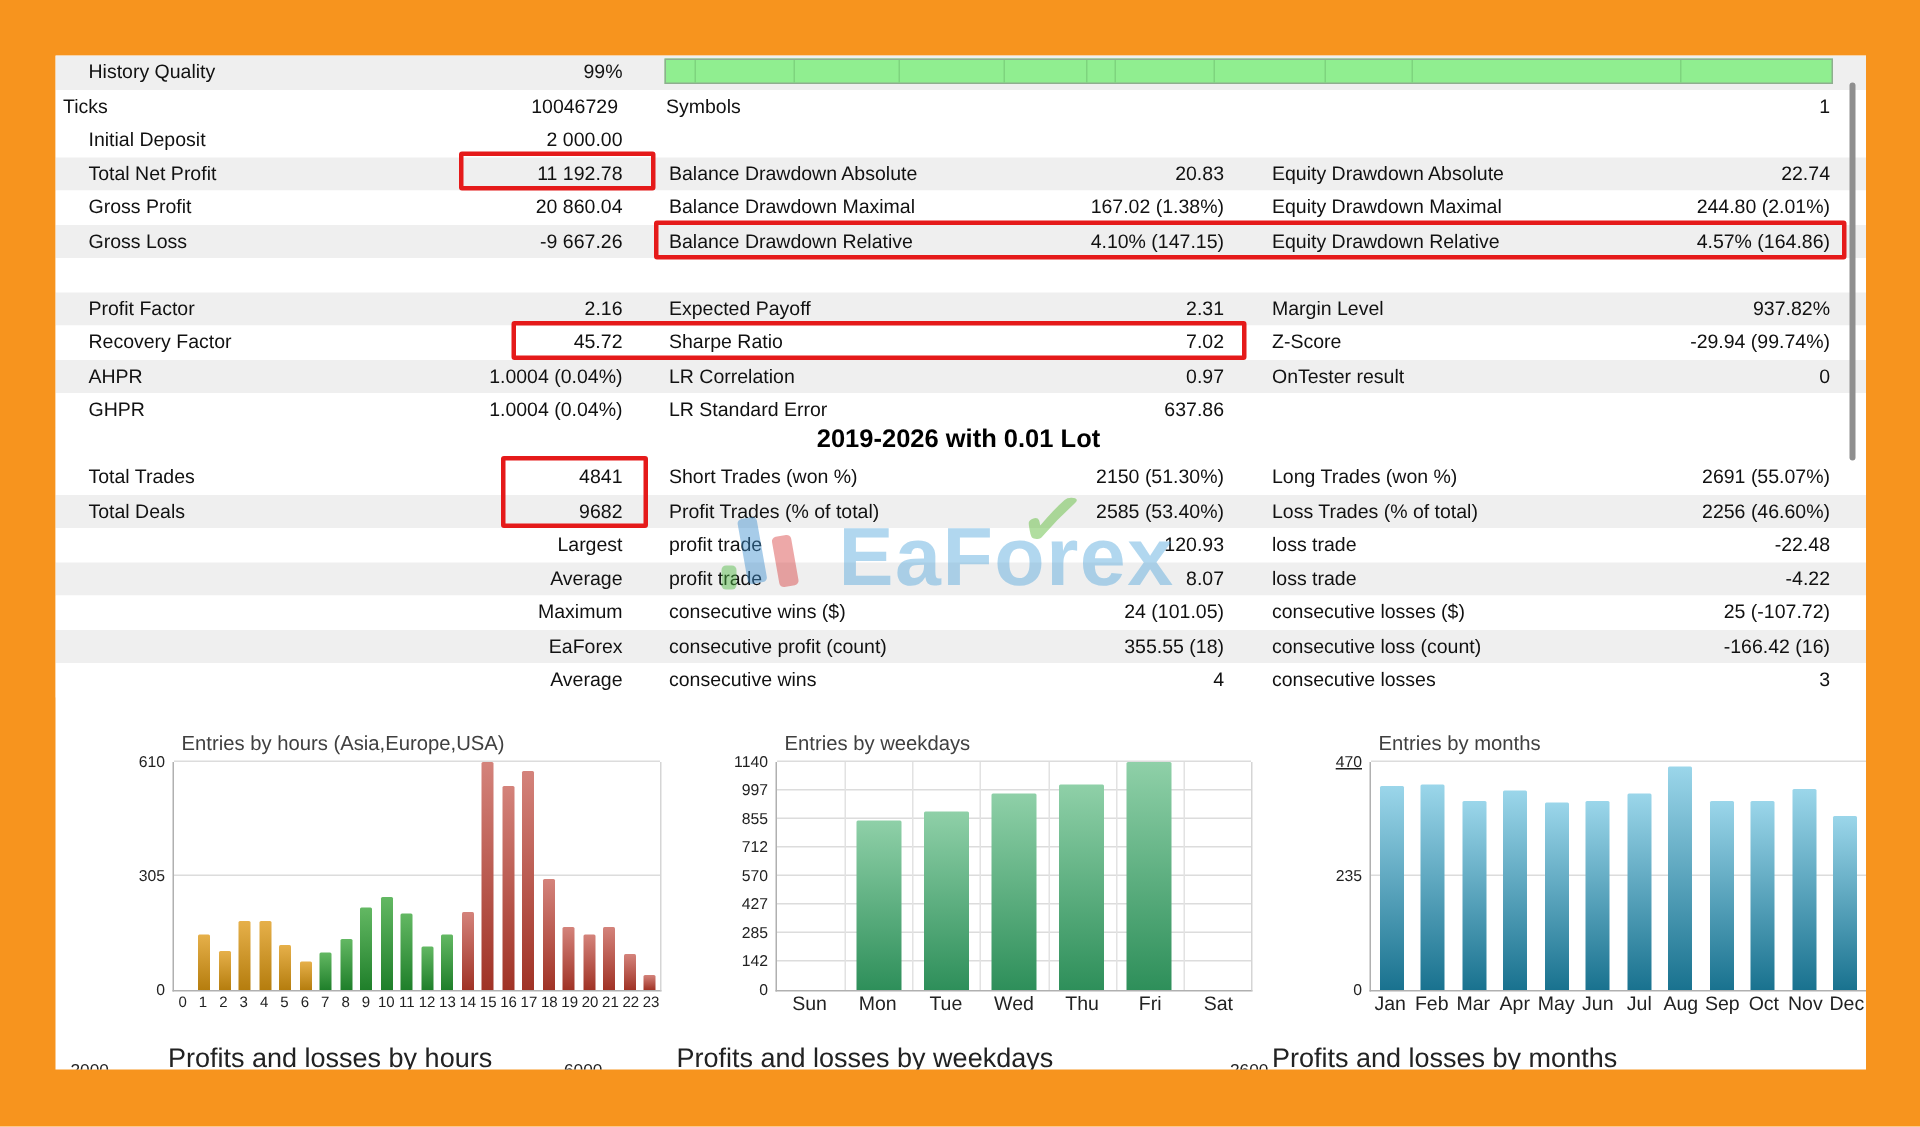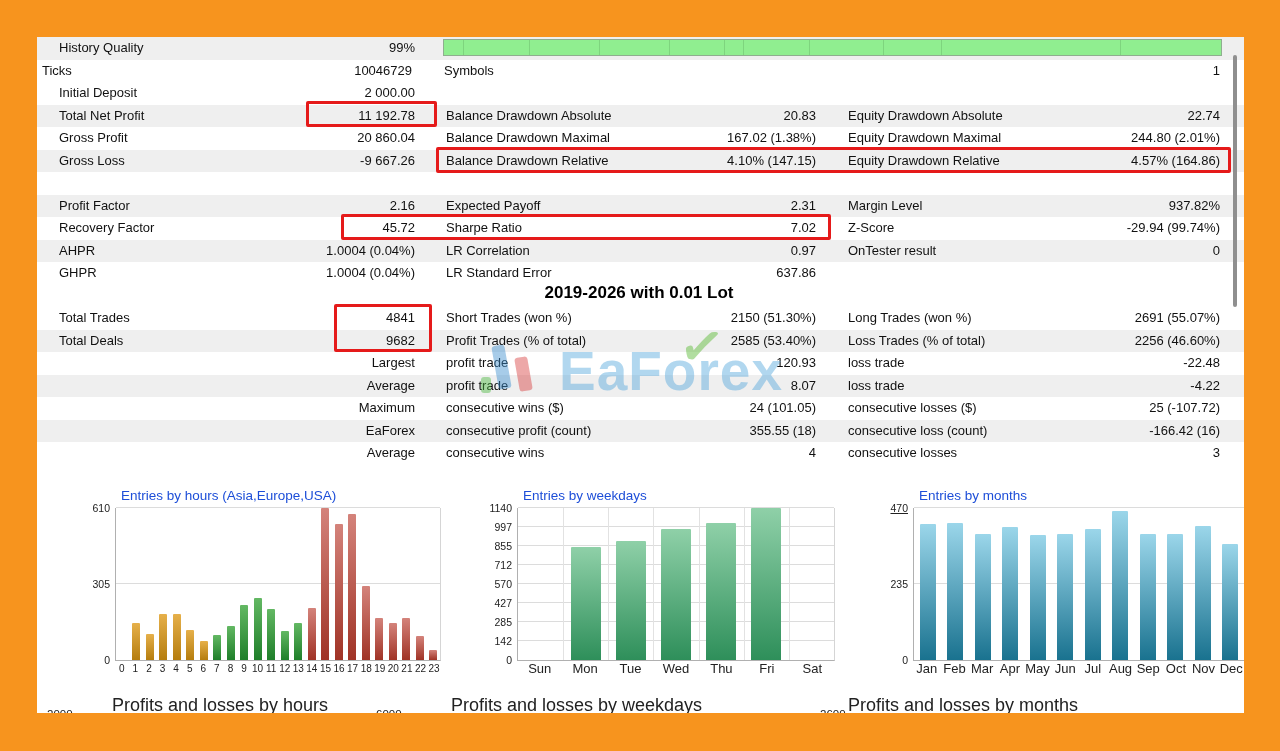--- a/index.html
+++ b/index.html
@@ -36,21 +36,21 @@
   #wm-text{position:absolute;left:92px;top:2px;font-size:55px;font-weight:bold;color:#55A8DC;letter-spacing:1px;}
   #wm-check{position:absolute;left:212px;top:-22px;font-size:54px;font-weight:bold;color:#55B82E;transform:rotate(8deg);}
   .wm-bar{position:absolute;border-radius:3px;}
   #wm-bar-blue{left:28px;top:8px;width:13px;height:44px;background:#3D8FD0;transform:rotate(-10deg);}
   #wm-bar-red{left:50px;top:20px;width:13px;height:34px;background:#D84040;transform:rotate(-10deg);}
   #wm-dot-green{left:14px;top:40px;width:10px;height:16px;background:#4CB840;}
   
   #scroll-thumb{position:absolute;left:1196px;top:18px;width:4px;height:252px;background:#8f8f8f;border-radius:2px;}
   
   .chart{position:absolute;top:450px;}
-  .ctitle{margin-left:46px;font-size:13.5px;color:#1d4ed8;height:21px;line-height:18px;}
+  .ctitle{margin-left:46px;font-size:13.5px;color:#404040;height:21px;line-height:18px;}
   .cbody{display:flex;}
   .ylab{position:relative;width:40px;height:152px;flex:none;}
   .ytick{position:absolute;right:5px;transform:translateY(50%);font-size:10.5px;color:#222;}
   .plot{flex:1;height:152px;position:relative;border-left:1px solid #b0b0b0;border-bottom:1px solid #b0b0b0;border-right:1px solid #d5d5d5;}
   .grid{position:absolute;left:0;right:0;height:1px;background:#dcdcdc;}
   .vline{position:absolute;top:0;bottom:0;width:1px;background:#e2e2e2;}
   .bars{position:absolute;left:0;right:0;top:0;bottom:0;display:flex;align-items:flex-end;}
   .slot{flex:1;display:flex;justify-content:center;}
   .bar{border-radius:1px 1px 0 0;}
   .xlabels{display:flex;margin-left:40px;font-size:13px;color:#222;height:16px;line-height:16px;}

